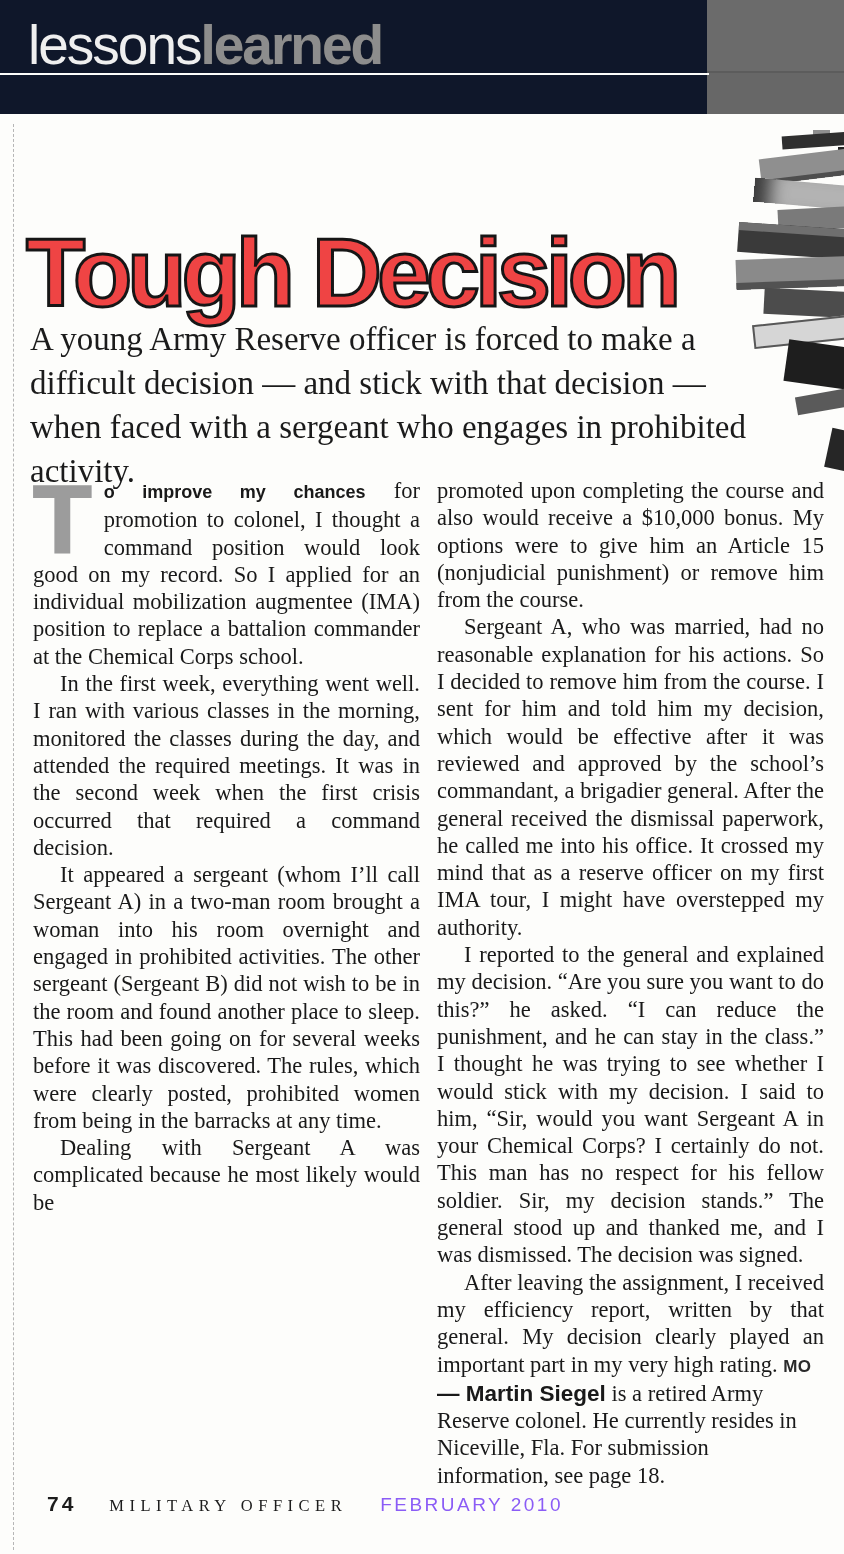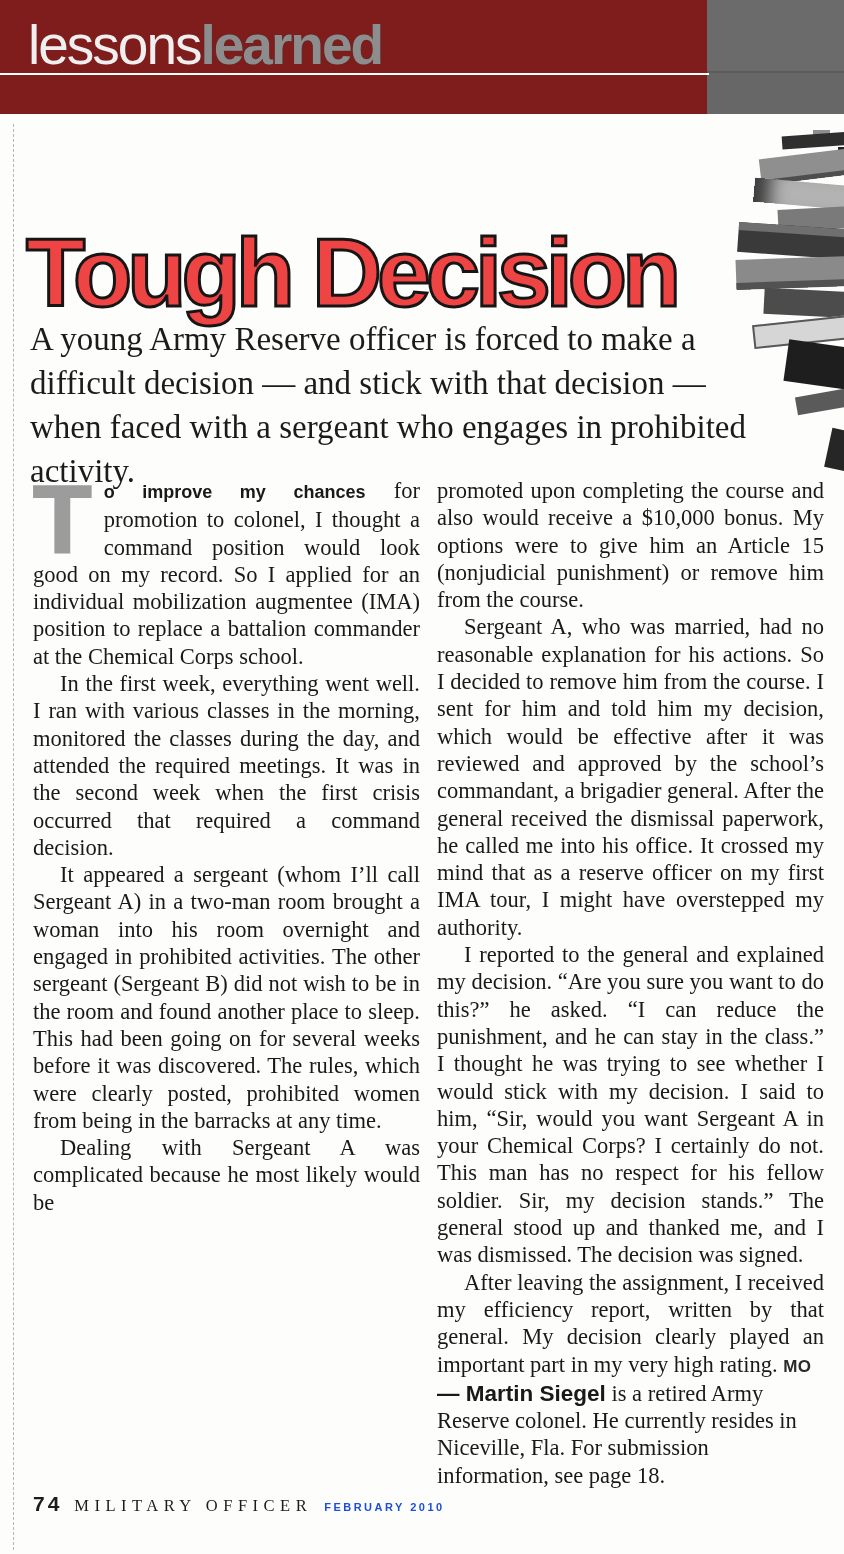--- a/index.html
+++ b/index.html
@@ -3,21 +3,21 @@
 <meta charset="utf-8">
 <style>
   html,body { margin:0; padding:0; background:#e8e8e6; }
   .page {
     position:relative; width:844px; height:1554px; margin:0 auto;
     background:#fdfdfb; overflow:hidden;
     font-family:"Liberation Serif", serif; color:#191919;
   }
 
   
-  .banner { position:absolute; top:0; left:0; width:844px; height:114px; background:#7f1d1d; }
+  .banner { position:absolute; top:0; left:0; width:844px; height:114px; background:#0f172a; }
   .banner-gray-block { position:absolute; top:0; right:0; width:137px; height:114px;
     background:#646464;
     background-image:linear-gradient(180deg,#6b6b6b 0 62%, #5c5c5c 62% 64%, #676767 64%);
   }
   .banner-title { position:absolute; left:28px; top:18px; font-family:"Liberation Sans", sans-serif;
     font-size:55px; line-height:55px; letter-spacing:-2px; white-space:nowrap; }
   .banner-title .light { color:#efefef; font-weight:400; }
   .banner-title .bold  { color:#8d8d8d; font-weight:700; text-shadow:0 0 1px #3a3a3a; }
   .banner-underline { position:absolute; left:0; top:73px; width:709px; height:2px; background:#fdfdfb; }
 
@@ -61,24 +61,24 @@
   .lead-bold { font-family:"Liberation Sans", sans-serif; font-weight:700; font-size:18px;
     letter-spacing:0; }
   .endmark { font-family:"Liberation Sans", sans-serif; font-weight:700; font-size:17px;
     letter-spacing:.5px; color:#2a2a2a; }
 
   .byline { margin-top:30px; font-size:22.5px; line-height:28.5px; text-align:left !important; }
   .byline .author { font-family:"Liberation Sans", sans-serif; font-weight:700; font-style:normal; }
   .byline .bio { }
 
   
-  .footer { position:absolute; left:33px; top:1492px; display:flex; align-items:baseline; gap:12px; white-space:nowrap; }
+  .footer { position:absolute; left:47px; top:1492px; display:flex; align-items:baseline; gap:33px; white-space:nowrap; }
   .footer .page-num { font-family:"Liberation Sans", sans-serif; font-weight:700; font-size:21px; letter-spacing:3px; color:#1c1c1c; }
   .footer .magazine { font-family:Liberation Serif, serif; font-size:16.5px; letter-spacing:5.5px; color:#1c1c1c; }
-  .footer .issue { font-family:"Liberation Sans", sans-serif; font-weight:700; font-size:11px; letter-spacing:2.5px; color:#1d4ed8; }
+  .footer .issue { font-family:"Liberation Sans", sans-serif; font-weight:400; font-size:19px; letter-spacing:2.5px; color:#8b5cf6; }
 </style>
 </head>
 <body>
 
 <div class="page">
 
   <div class="banner">
     <div class="banner-gray-block"></div>
     <div class="banner-title">
       <span class="light">lessons</span><span class="bold">learned</span>

